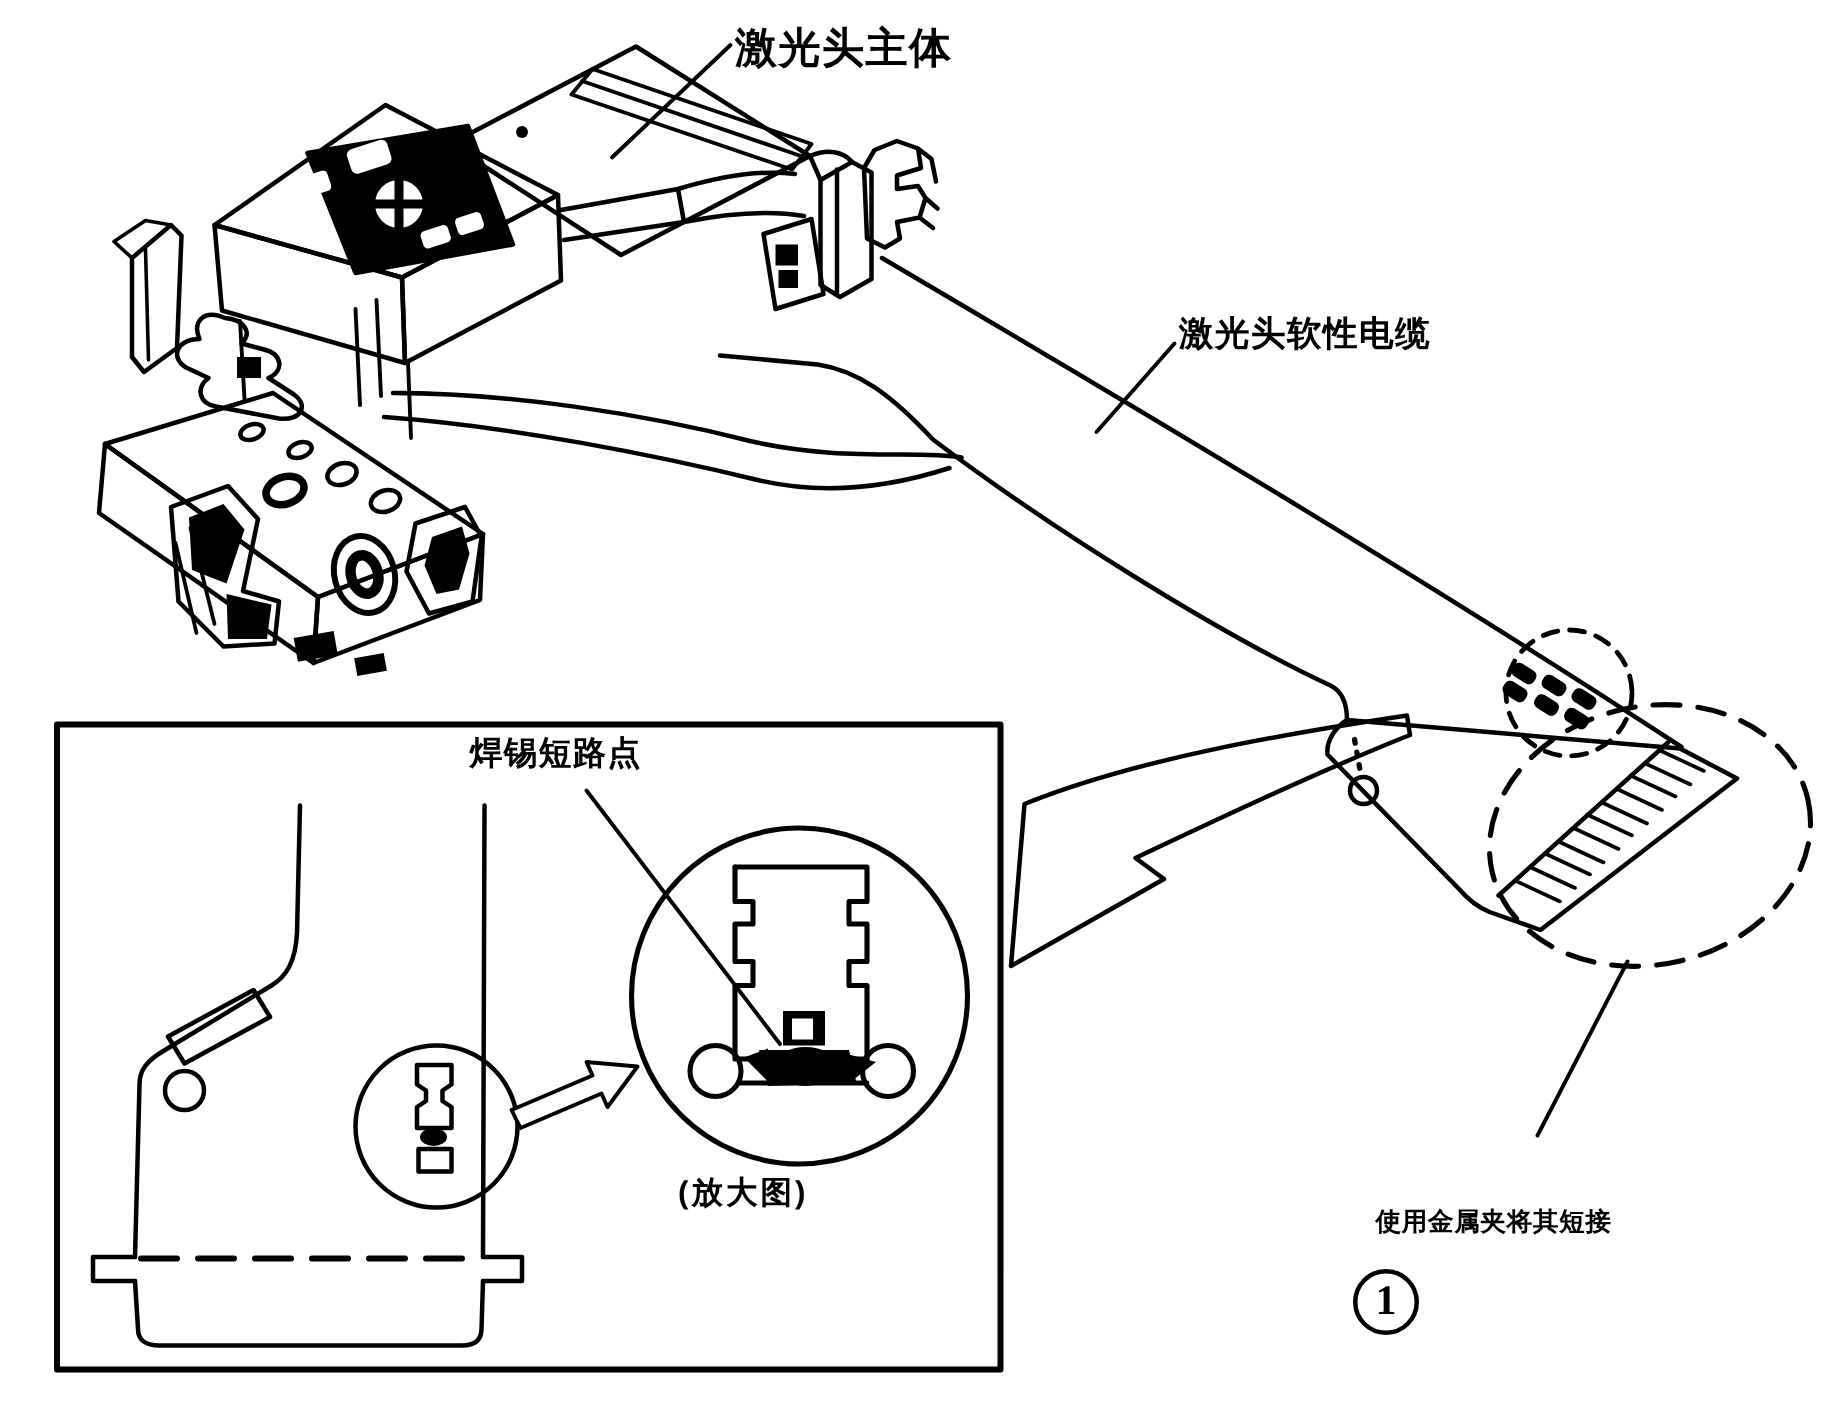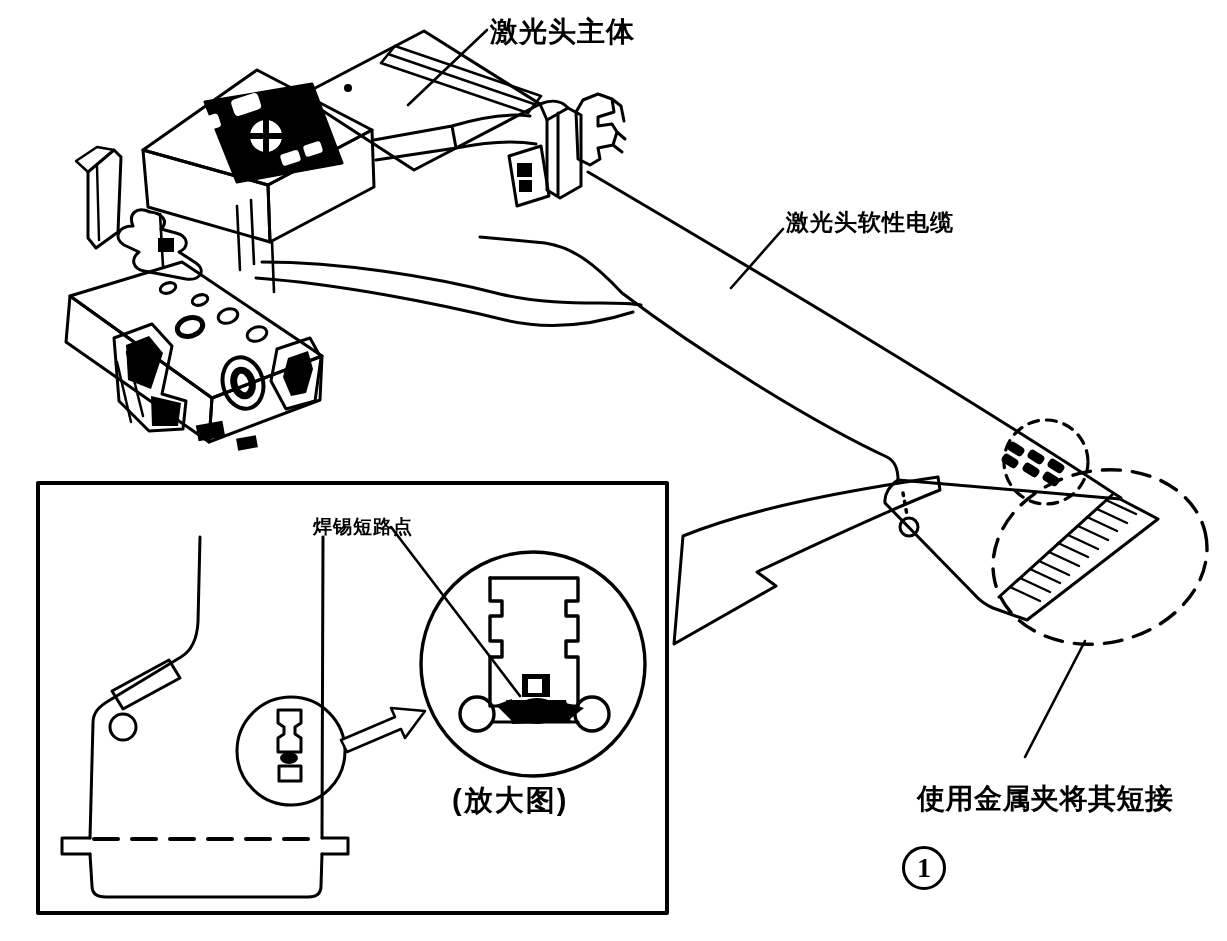--- a/index.html
+++ b/index.html
@@ -14,23 +14,23 @@
   .lbl{
     position:absolute;
     color:#000;
     font-weight:bold;
     white-space:nowrap;
     letter-spacing:1px;
     font-family:"Liberation Sans","DejaVu Sans",sans-serif;
   }
   #lbl-body{left:490px;top:13px;font-size:28px;}
   #lbl-cable{left:786px;top:207px;font-size:23px;}
-  #lbl-solder{left:313px;top:514px;font-size:19px;}
-  #lbl-enlarged{left:452px;top:781px;font-size:29px;letter-spacing:2px;}
-  #lbl-clip{left:917px;top:780px;font-size:28px;letter-spacing:0.5px;}
+  #lbl-solder{left:313px;top:487px;font-size:22px;}
+  #lbl-enlarged{left:452px;top:781px;font-size:21px;letter-spacing:2px;}
+  #lbl-clip{left:917px;top:803px;font-size:17px;letter-spacing:0.5px;}
   #fig-num{
     position:absolute;left:902px;top:846px;width:44px;height:44px;
     border:3px solid #000;border-radius:50%;
     box-sizing:border-box;
     display:flex;align-items:center;justify-content:center;
     font-family:"Liberation Serif","DejaVu Serif",serif;
     font-weight:bold;font-size:28px;color:#000;
   }
 </style>
 </head>

